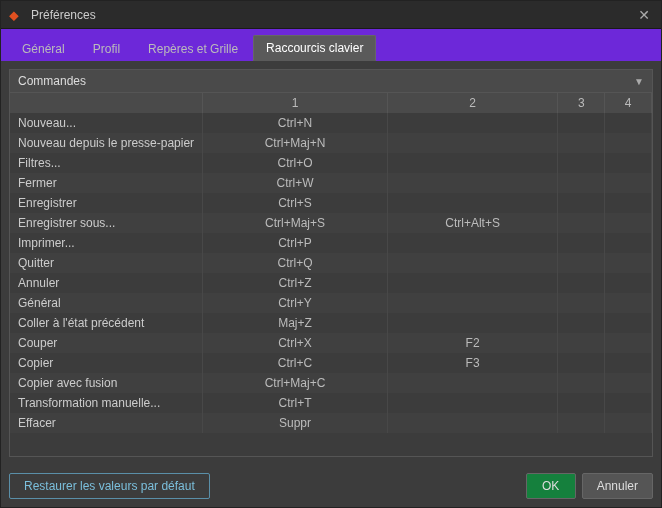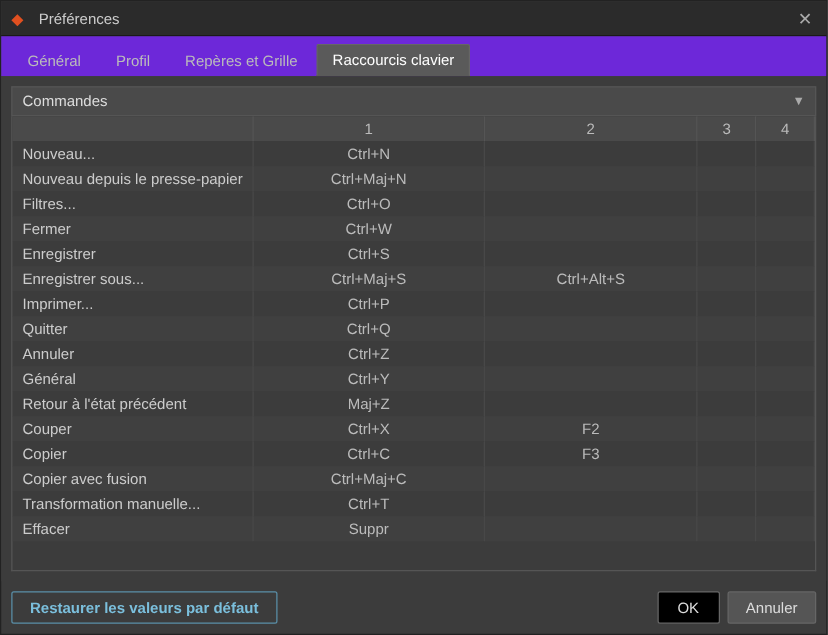--- a/index.html
+++ b/index.html
@@ -160,29 +160,28 @@
       cursor: pointer;
       border-radius: 2px;
       border: 1px solid #666;
       background: #555;
       color: #ddd;
     }
     .btn-restore {
       border: 1px solid #5a8fa8;
       background: #3c3c3c;
       color: #7bbfdc;
-      font-weight: bold;
     }
     .footer-right {
       margin-left: auto;
       display: flex;
       gap: 6px;
     }
     .btn-ok {
-      background: #000000;
+      background: #15803d;
       color: #ddd;
       min-width: 50px;
     }
     .btn-cancel {
       background: #555;
       color: #ddd;
       min-width: 60px;
     }
   </style>
 </head>
@@ -285,21 +284,21 @@
       <td></td>
     </tr>
             <tr>
       <td>Général</td>
       <td>Ctrl+Y</td>
       <td></td>
       <td></td>
       <td></td>
     </tr>
             <tr>
-      <td>Retour à l'état précédent</td>
+      <td>Coller à l'état précédent</td>
       <td>Maj+Z</td>
       <td></td>
       <td></td>
       <td></td>
     </tr>
             <tr>
       <td>Couper</td>
       <td>Ctrl+X</td>
       <td>F2</td>
       <td></td>

